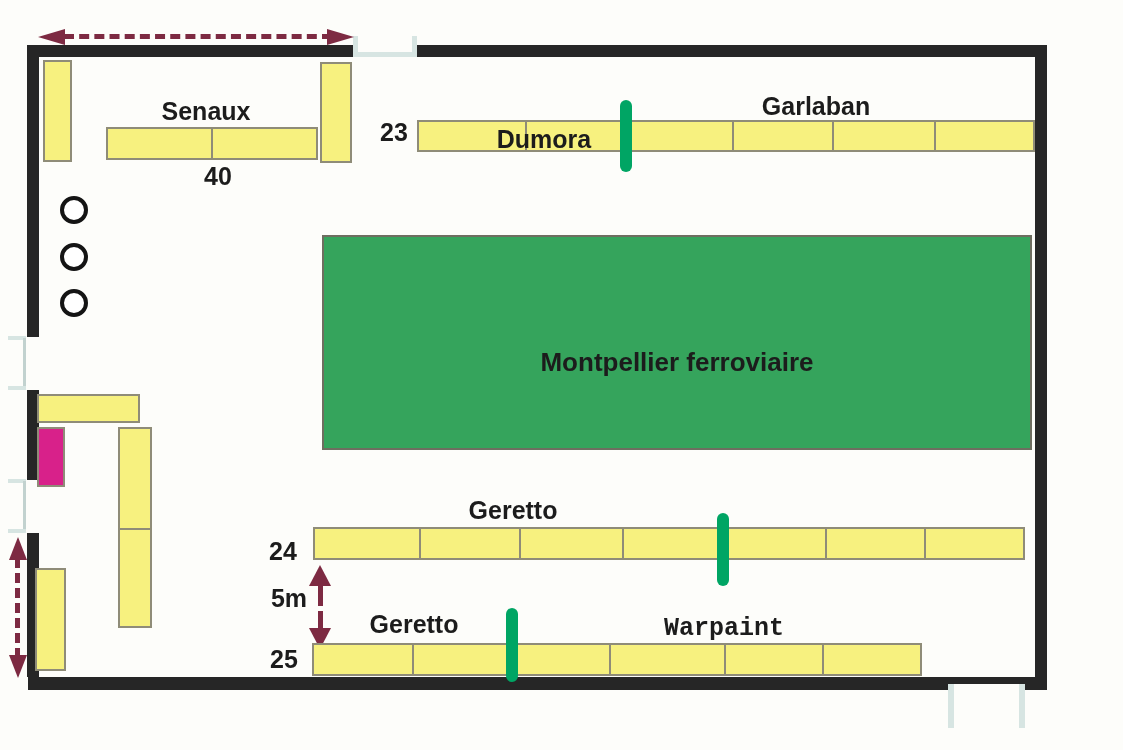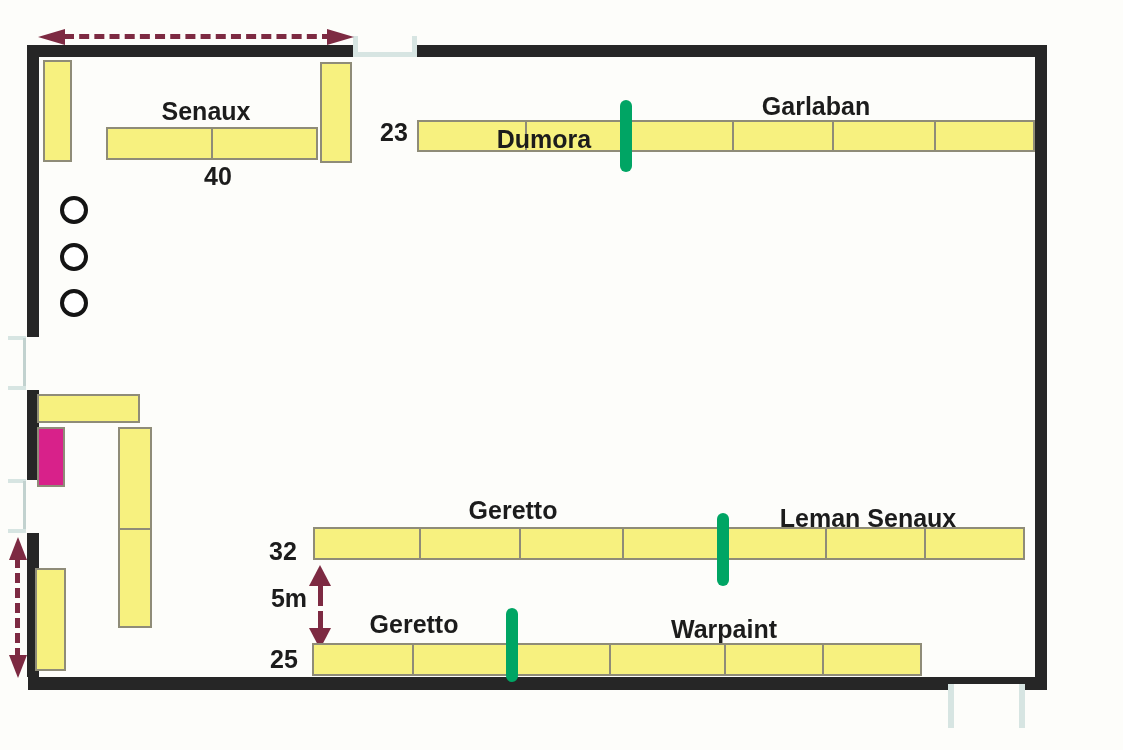--- a/index.html
+++ b/index.html
@@ -76,20 +76,23 @@
 
   <div class="dashline-v" style="left:15px;top:558px;height:100px;"></div>
   <div class="tri tri-up" style="left:9px;top:537px;"></div>
   <div class="tri tri-down" style="left:9px;top:655px;"></div>
 
   <div class="tri tri-up-sm" style="left:309px;top:565px;"></div>
   <div class="stem" style="left:318px;top:584px;height:22px;"></div>
   <div class="stem" style="left:318px;top:611px;height:18px;"></div>
   <div class="tri tri-down-sm" style="left:309px;top:628px;"></div>
 
+  <div class="zone" style="left:322px;top:235px;width:710px;height:215px;">
+    <div class="zone-label" style="top:110px;">Montpellier ferroviaire</div>
+  </div>
 
   <div class="stand" style="left:43px;top:60px;width:29px;height:102px;"></div>
   <div class="stand" style="left:106px;top:127px;width:212px;height:33px;">
     <div class="vdiv" style="left:103px;"></div>
   </div>
   <div class="stand" style="left:320px;top:62px;width:32px;height:101px;"></div>
 
   <div class="stand" style="left:417px;top:120px;width:618px;height:32px;">
     <div class="vdiv" style="left:106px;"></div>
     <div class="vdiv" style="left:313px;"></div>
@@ -125,20 +128,19 @@
   <div class="circle" style="left:60px;top:196px;"></div>
   <div class="circle" style="left:60px;top:243px;"></div>
   <div class="circle" style="left:60px;top:289px;"></div>
 
   <div class="label" style="left:206px;top:97px;">Senaux</div>
   <div class="label" style="left:218px;top:162px;">40</div>
   <div class="label" style="left:394px;top:118px;">23</div>
   <div class="label" style="left:544px;top:89px;margin-top:36px;">Dumora</div>
   <div class="label" style="left:816px;top:92px;">Garlaban</div>
   <div class="label" style="left:513px;top:496px;">Geretto</div>
-  <div class="label" style="left:868px;top:504px;">Leman Senaux</div>
-  <div class="label" style="left:283px;top:537px;">32</div>
+  <div class="label" style="left:283px;top:537px;">24</div>
   <div class="label" style="left:289px;top:584px;">5m</div>
   <div class="label" style="left:284px;top:645px;">25</div>
   <div class="label" style="left:414px;top:610px;">Geretto</div>
-  <div class="label" style="left:724px;top:615px;">Warpaint</div>
+  <div class="label" style="left:724px;top:615px;font-family:Liberation Mono, monospace;">Warpaint</div>
 
 </div>
 
 </body></html>

